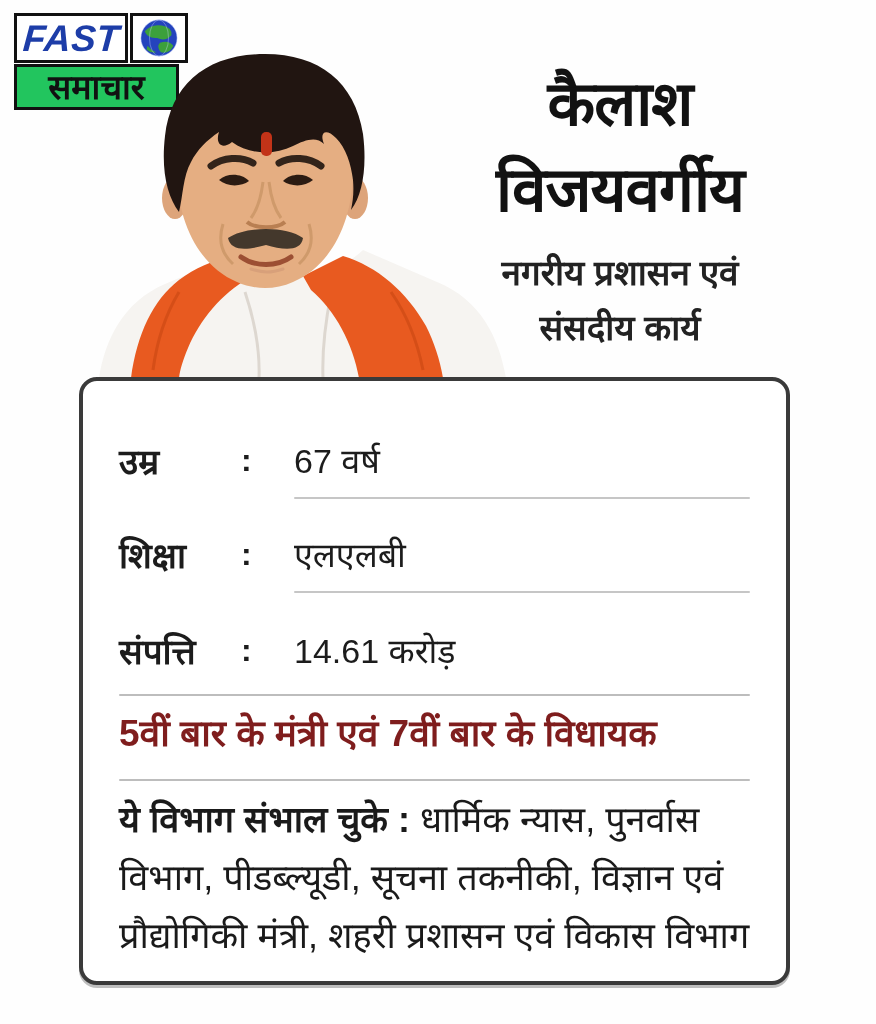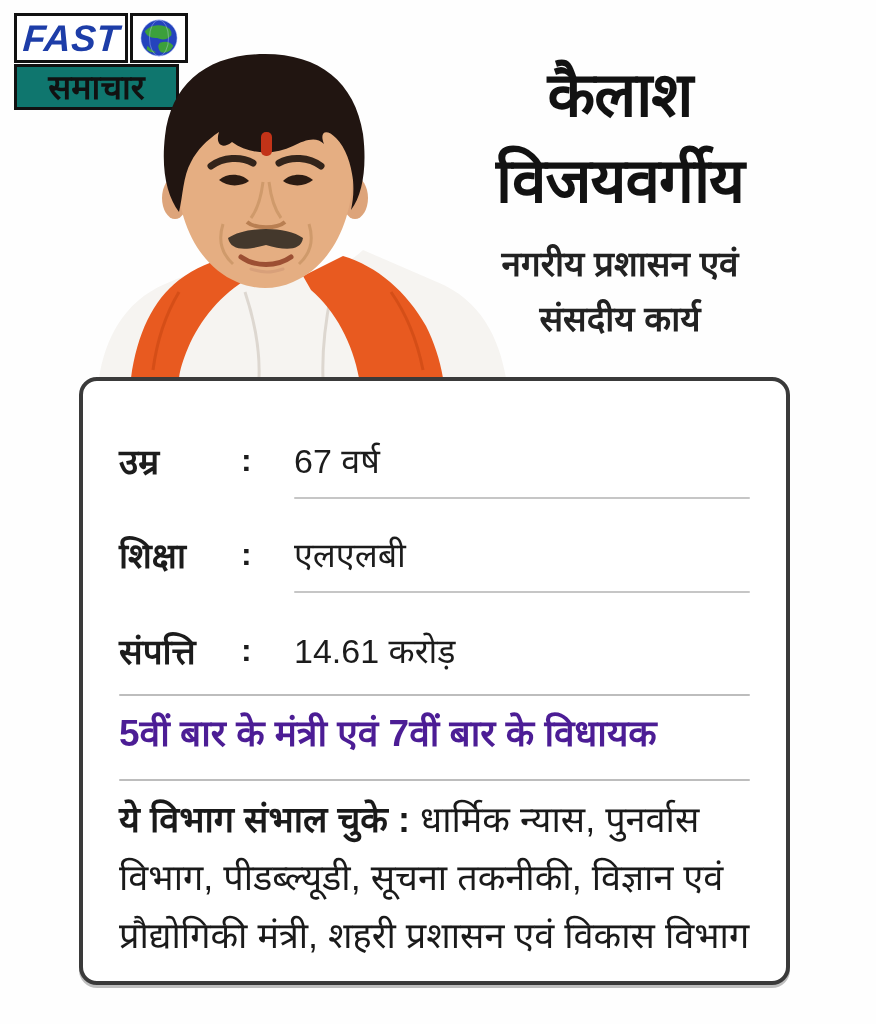--- a/index.html
+++ b/index.html
@@ -18,29 +18,29 @@
   }
   .logo-fast span{
     font-style:italic;font-weight:800;font-size:37px;letter-spacing:.5px;
     color:#1d3da8;transform:skewX(-4deg);line-height:1;
   }
   .logo-globe{
     width:58px;height:50px;background:#fff;border:3px solid #111;
     box-sizing:border-box;display:flex;align-items:center;justify-content:center;
   }
   .logo-sub{
-    margin-top:1px;width:165px;height:46px;background:#0f766e;border:3px solid #111;
+    margin-top:1px;width:165px;height:46px;background:#22c55e;border:3px solid #111;
     box-sizing:border-box;display:flex;align-items:center;justify-content:center;
   }
   .logo-sub span{font-weight:800;font-size:34px;color:#111;line-height:1;}
   
   .portrait{position:absolute;left:95px;top:40px;width:415px;height:338px;}
   .portrait svg{display:block;width:100%;height:100%;}
   
-  .headline{position:absolute;left:420px;top:52px;width:400px;text-align:center;}
+  .headline{position:absolute;left:420px;top:61px;width:400px;text-align:center;}
   .headline .name span{
     display:block;font-size:62px;line-height:86px;font-weight:800;color:#121212;
     letter-spacing:-1px;
   }
   .headline .role{margin-top:12px;}
   .headline .role span{
     display:block;font-size:35px;line-height:55px;font-weight:600;color:#222;
   }
   
   .card{
@@ -51,21 +51,21 @@
   }
   .row{display:flex;align-items:center;height:50px;}
   .row .lbl{width:122px;font-weight:800;font-size:35px;}
   .row .col{width:53px;font-weight:700;font-size:32px;}
   .row .val{flex:1;font-size:34px;font-weight:400;}
   .vdiv{height:2px;background:#c6c6c6;margin-left:175px;margin-top:12px;border-radius:1px;}
   .fdiv{height:2px;background:#bdbdbd;margin-top:19px;border-radius:1px;}
   .row.r1{margin-top:6px;}
   .row.r2{margin-top:30px;justify-content:flex-end;}
   .row.r3{margin-top:32px;}
-  .highlight{margin-top:12px;font-weight:800;font-size:37px;line-height:52px;color:#4c1d95;}
+  .highlight{margin-top:12px;font-weight:800;font-size:37px;line-height:52px;color:#7f1d1d;}
   .departments{margin:10px 0 0 0;font-size:36px;line-height:58px;color:#1a1a1a;}
   .departments strong{font-weight:800;text-align:center;}
 </style>
 </head>
 <body>
 
 <div class="stage">
 
   <div class="logo">
     <div class="logo-row">

